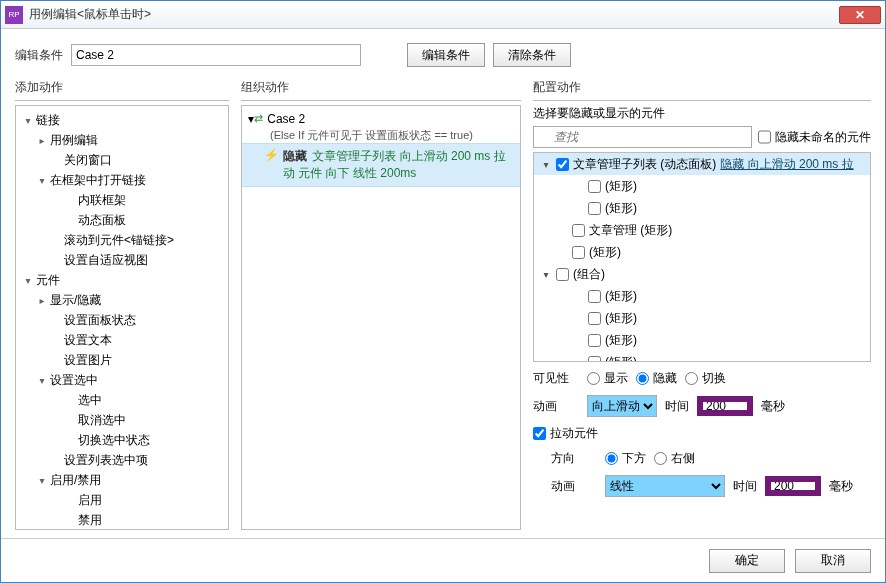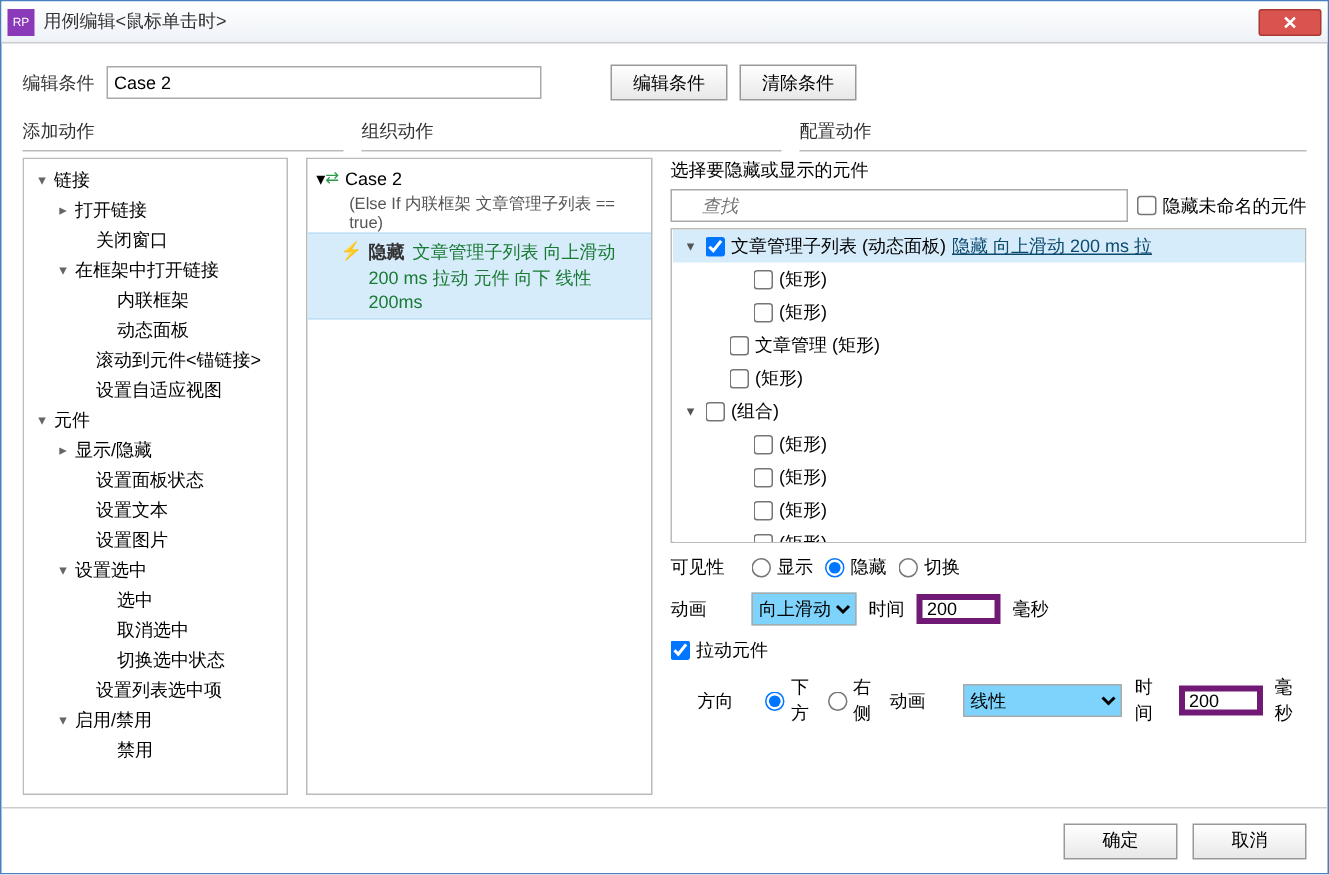--- a/index.html
+++ b/index.html
@@ -41,23 +41,23 @@
 .widgettree .row { display: flex; align-items: center; height: 22px; white-space: nowrap; }
 .widgettree .row .arrow { width: 12px; display: inline-flex; justify-content: center; font-size: 10px; color: #555; }
 .widgettree .row input[type=checkbox] { margin: 0 4px; }
 .widgettree .row .txt { }
 .widgettree .row.sel { background: #d6ecfb; }
 .widgettree .row .green { color: #0c4a6e; margin-left: 4px; text-decoration: underline; }
 .wpad1 { padding-left: 6px; } .wpad2 { padding-left: 22px; } .wpad3 { padding-left: 38px; }
 .cfgbody { padding-top: 8px; display: flex; flex-direction: column; gap: 8px; }
 .cfgrow { display: flex; align-items: center; gap: 8px; }
 .cfgrow .lbl { width: 46px; }
-.cfgrow input[type=text] { width: 56px; height: 20px; border: 4px solid #701a75; padding: 0 3px; }
+.cfgrow input[type=text] { width: 56px; height: 20px; border: 6px solid #701a75; padding: 0 3px; }
 select { height: 22px; border: 1px solid #aaa; background: #7dd3fc; }
-.subcfg { padding-left: 18px; display: flex; flex-direction: row; gap: 8px; }
+.subcfg { padding-left: 18px; display: flex; flex-direction: column; gap: 8px; }
 .footer { height: 44px; border-top: 1px solid #ccc; display: flex; align-items: center; justify-content: flex-end; gap: 10px; padding: 0 14px; }
 .footer .btn { width: 76px; font-family: Liberation Serif, serif; }
 .chk { display: inline-flex; align-items: center; gap: 4px; }
 </style>
 </head>
 <body>
 
 <div class="window">
   <div class="titlebar">
     <div class="appicon">RP</div>
@@ -91,21 +91,21 @@
     <div class="cols">
 
       <div class="col col1">
         <div class="treebox" id="add-tree">
             <div class="tree-node indent1">
               <span class="arrow">▾</span>
               <span class="label">链接</span>
             </div>
             <div class="tree-node indent2">
               <span class="arrow">▸</span>
-              <span class="label">打开链接</span>
+              <span class="label">用例编辑</span>
             </div>
             <div class="tree-node indent3">
               <span class="arrow"></span>
               <span class="label">关闭窗口</span>
             </div>
             <div class="tree-node indent2">
               <span class="arrow">▾</span>
               <span class="label">在框架中打开链接</span>
             </div>
             <div class="tree-node indent4">
@@ -160,36 +160,40 @@
               <span class="arrow"></span>
               <span class="label">切换选中状态</span>
             </div>
             <div class="tree-node indent3">
               <span class="arrow"></span>
               <span class="label">设置列表选中项</span>
             </div>
             <div class="tree-node indent2">
               <span class="arrow">▾</span>
               <span class="label">启用/禁用</span>
+            </div>
+            <div class="tree-node indent4">
+              <span class="arrow"></span>
+              <span class="label">启用</span>
             </div>
             <div class="tree-node indent4">
               <span class="arrow"></span>
               <span class="label">禁用</span>
             </div>
           </div>
       </div>
 
       <div class="col col2">
         <div class="orgbox">
           <div class="casehdr">
             <span class="arrow">▾</span>
             <span class="caseicon">⇄</span>
             <span>Case 2</span>
           </div>
-          <div class="cond">(Else If 内联框架 文章管理子列表 == true)</div>
+          <div class="cond">(Else If 元件可见于 设置面板状态 == true)</div>
           <div class="action">
             <span class="bolt">⚡</span>
             <span class="atext">
               <span class="aname">隐藏</span>
               <span>文章管理子列表 向上滑动 200 ms 拉动 元件 向下 线性 200ms</span>
             </span>
           </div>
         </div>
       </div>
 

